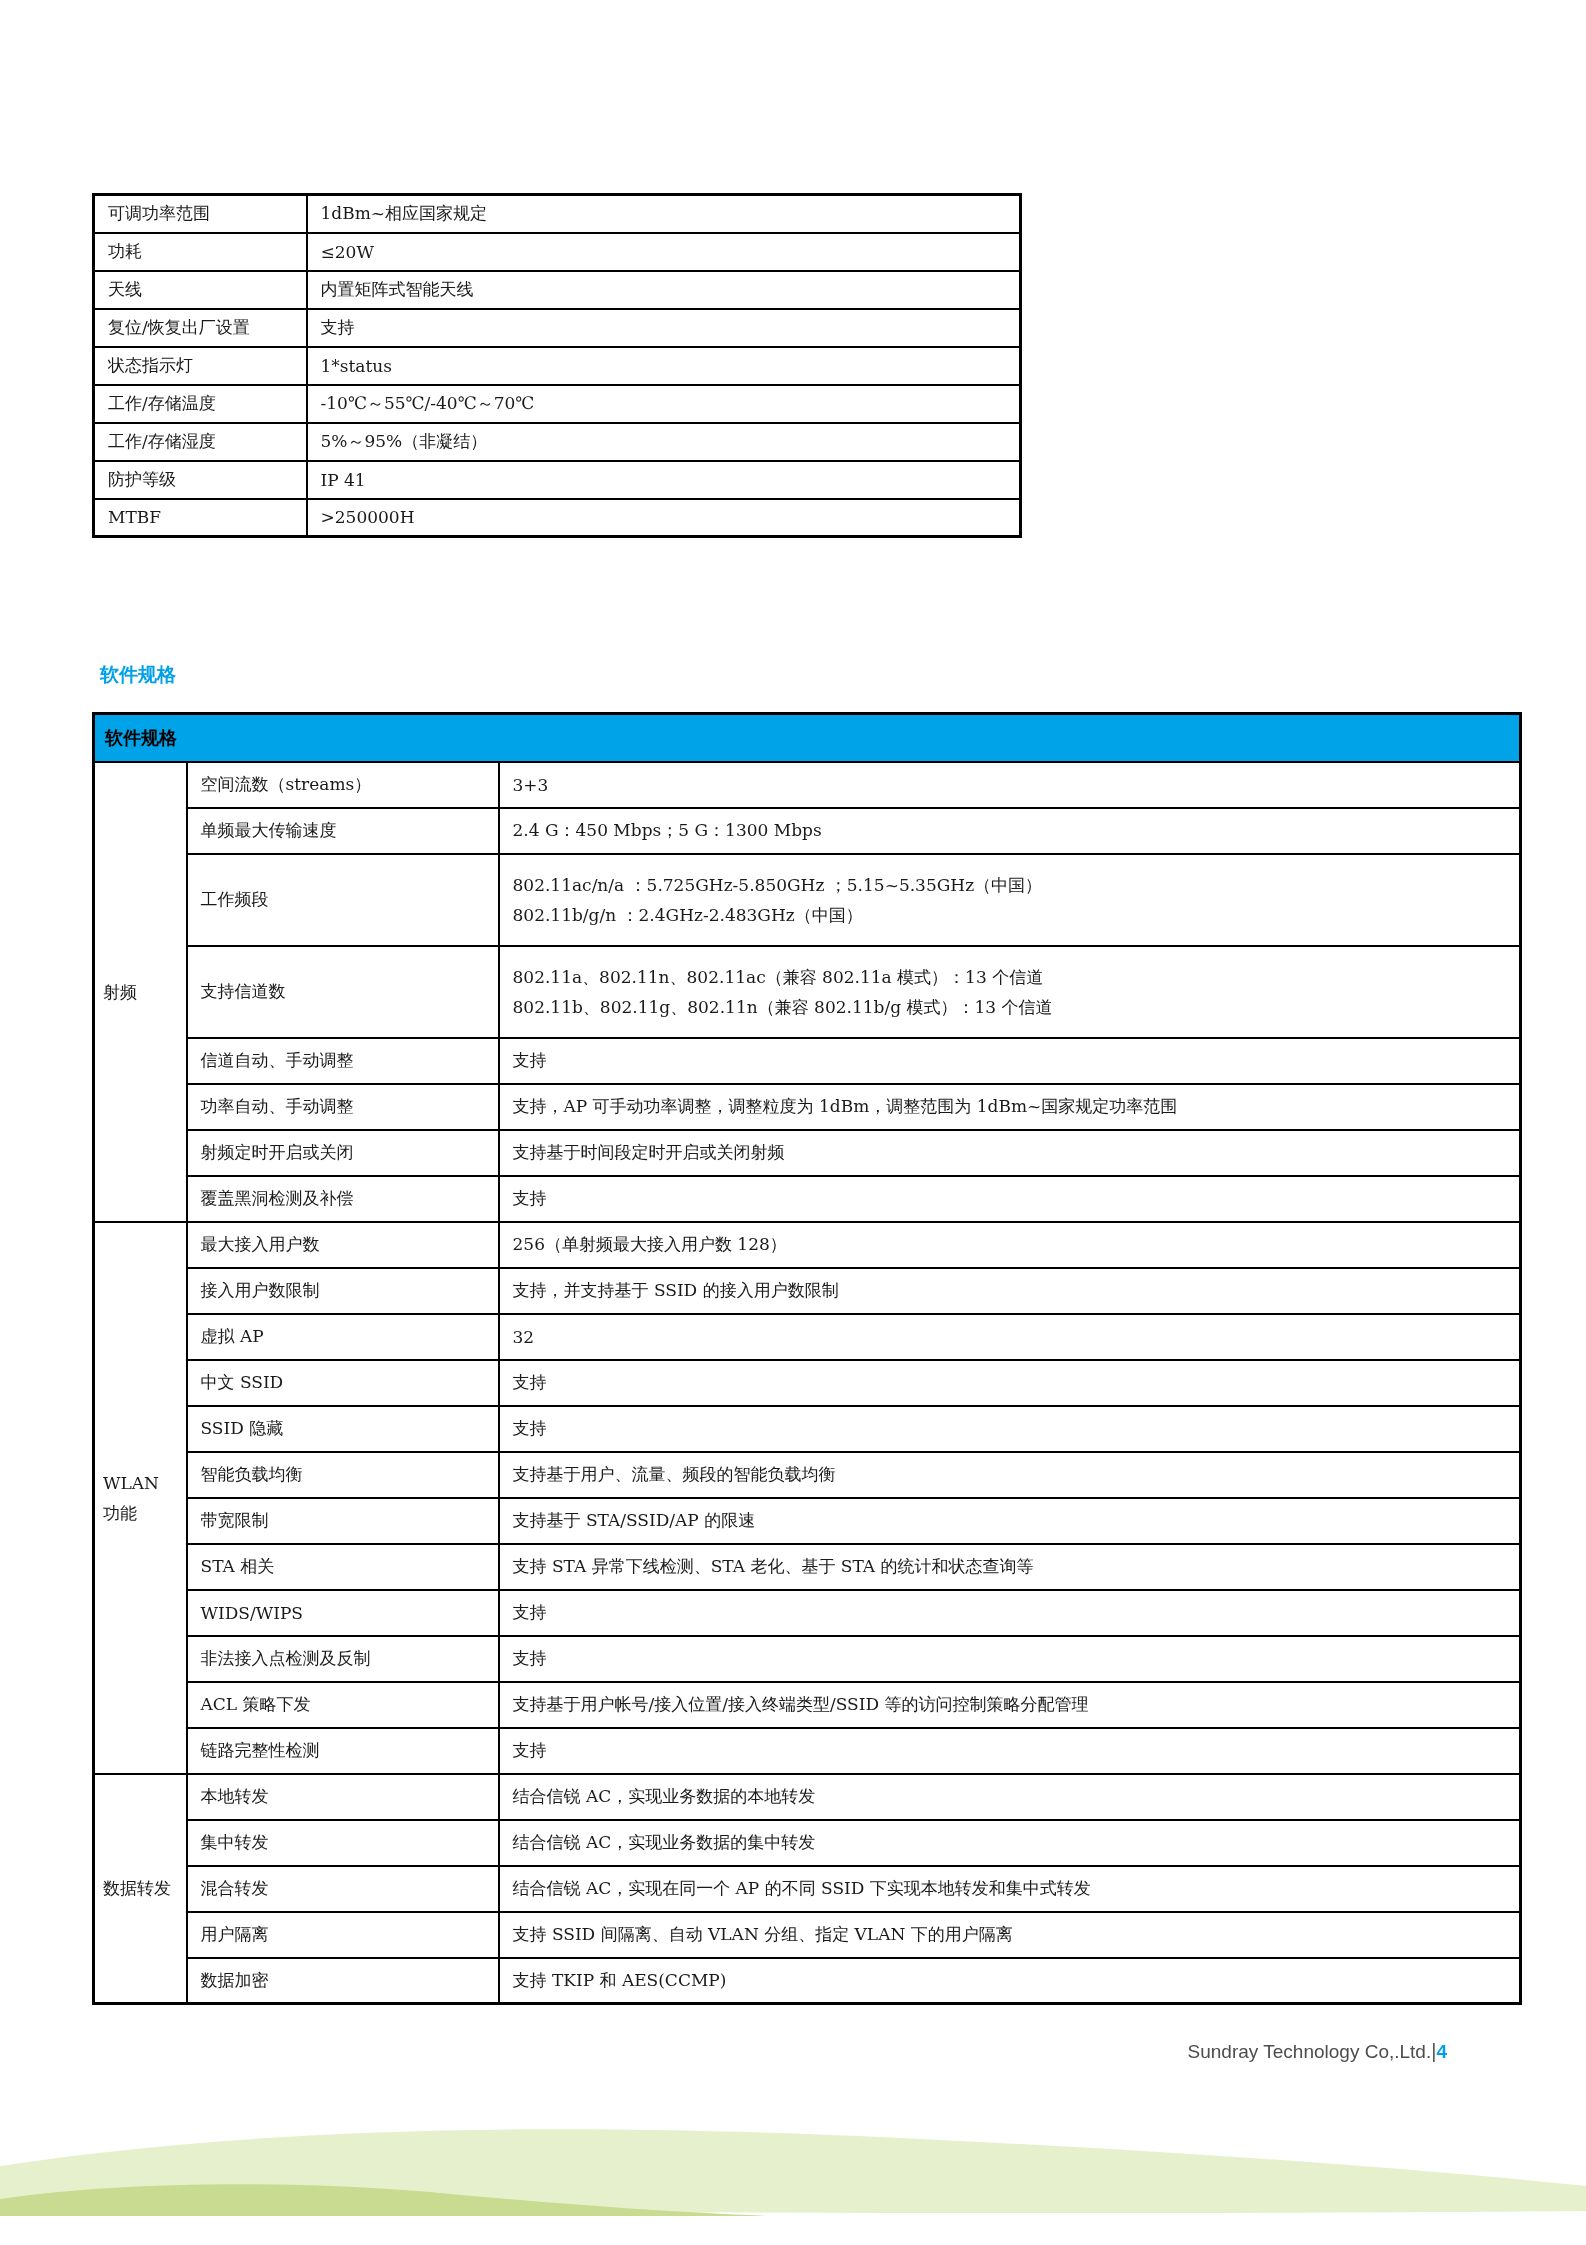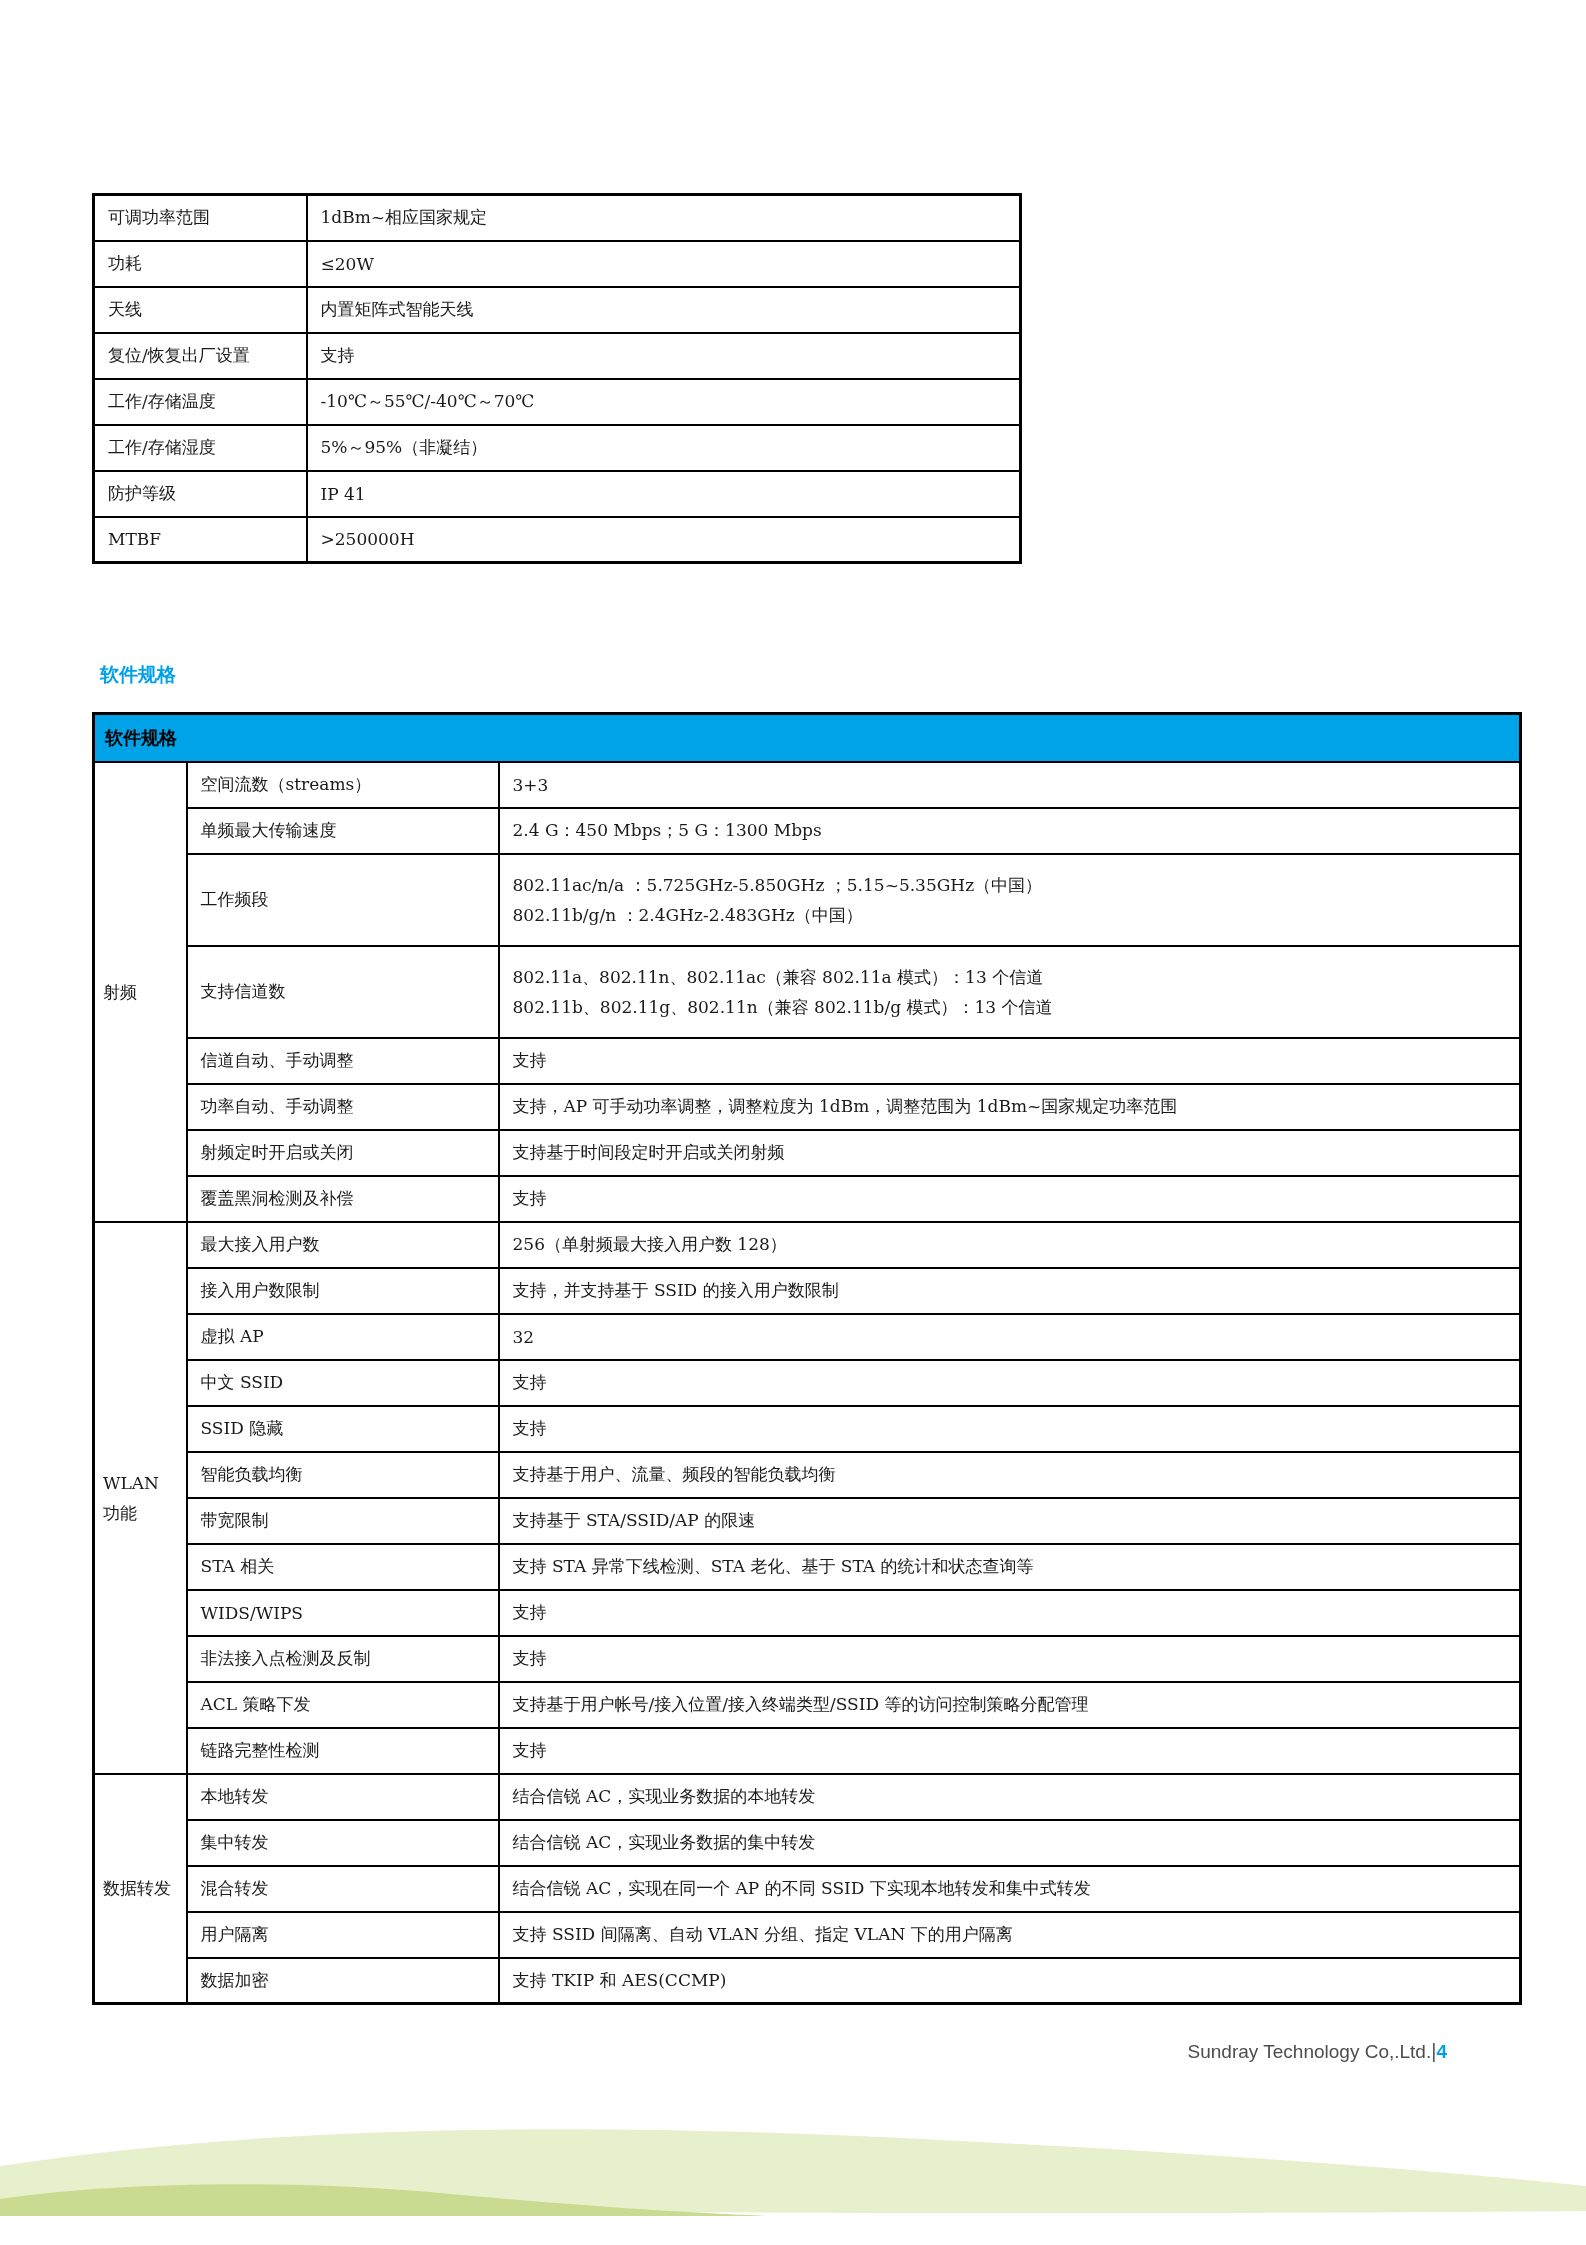--- a/index.html
+++ b/index.html
@@ -32,21 +32,21 @@
     overflow: hidden;
   }
 
   
   #hw-table {
     position: absolute;
     left: 92px;
     top: 193px;
     width: 930px;
   }
-  #hw-table tr { height: 46px; }
+  #hw-table tr { height: 38px; }
 
   
   #sw-heading {
     position: absolute;
     left: 100px;
     top: 662px;
     font-family: "DejaVu Sans", sans-serif;
     font-weight: bold;
     font-size: 19px;
     color: #00A0E9;
@@ -127,20 +127,24 @@
       </tr>
       <tr>
         <td class="lbl">天线</td>
         <td class="val">内置矩阵式智能天线</td>
       </tr>
       <tr>
         <td class="lbl">复位/恢复出厂设置</td>
         <td class="val">支持</td>
       </tr>
       <tr>
+        <td class="lbl">状态指示灯</td>
+        <td class="val">1*status</td>
+      </tr>
+      <tr>
         <td class="lbl">工作/存储温度</td>
         <td class="val">-10℃～55℃/-40℃～70℃</td>
       </tr>
       <tr>
         <td class="lbl">工作/存储湿度</td>
         <td class="val">5%～95%（非凝结）</td>
       </tr>
       <tr>
         <td class="lbl">防护等级</td>
         <td class="val">IP 41</td>

